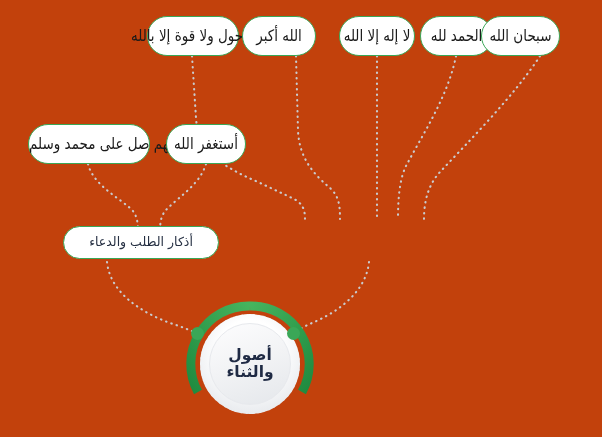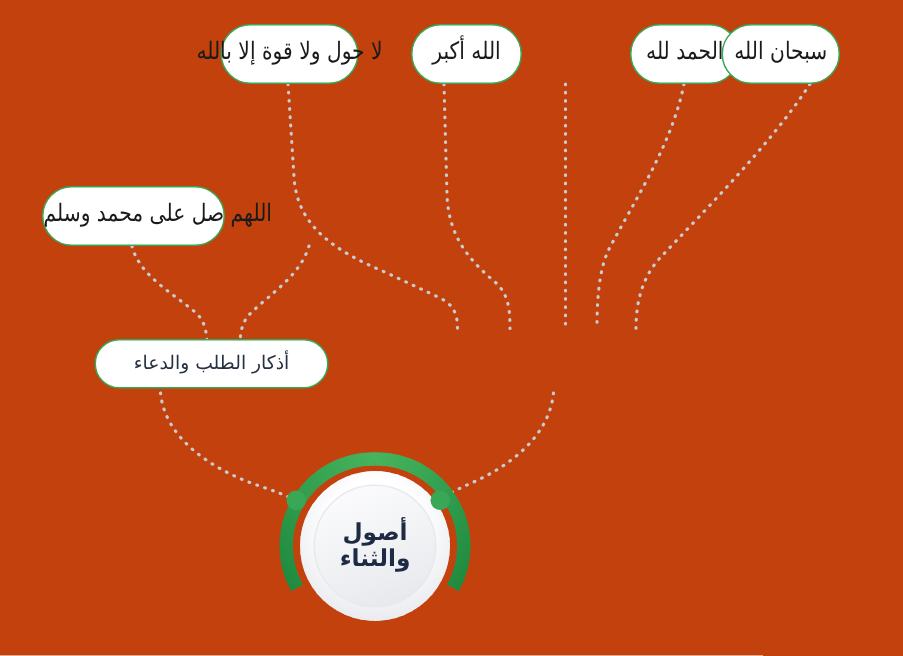--- a/index.html
+++ b/index.html
@@ -159,37 +159,43 @@
 
       <path d="M 107,262 C 110,292 140,312 170,323 C 182,327 190,330 196,333"></path>
       <path d="M 369,262 C 366,292 338,312 312,323 C 303,327 298,330 294,333"></path>
     </g>
   </svg>
 
   <div class="node leaf" style="left:147px; top:16px; width:92px;">
     <span class="calligraphy">لا حول ولا قوة إلا بالله</span>
   </div>
 
-  <div class="node leaf" style="left:274px; top:16px; width:74px;">
+  <div class="node leaf" style="left:242px; top:16px; width:74px;">
     <span class="calligraphy">الله أكبر</span>
   </div>
 
+  <div class="node leaf" style="left:339px; top:16px; width:76px;">
+    <span class="calligraphy">لا إله إلا الله</span>
+  </div>
 
   <div class="node leaf" style="left:420px; top:16px; width:73px;">
     <span class="calligraphy">الحمد لله</span>
   </div>
 
   <div class="node leaf" style="left:481px; top:16px; width:79px;">
     <span class="calligraphy">سبحان الله</span>
   </div>
 
   <div class="node leaf" style="left:28px; top:124px; width:122px;justify-content:flex-end;">
     <span class="calligraphy">اللهم صل على محمد وسلم</span>
   </div>
 
+  <div class="node leaf" style="left:166px; top:124px; width:80px;">
+    <span class="calligraphy">أستغفر الله</span>
+  </div>
 
   <div class="node branch" style="left:63px; top:226px; width:156px;">
     <span class="branch-label">أذكار الطلب والدعاء</span>
   </div>
 
 
   <div id="root">
 
     <svg id="root-ring" viewBox="0 0 136 136" aria-hidden="true">
       <defs>

